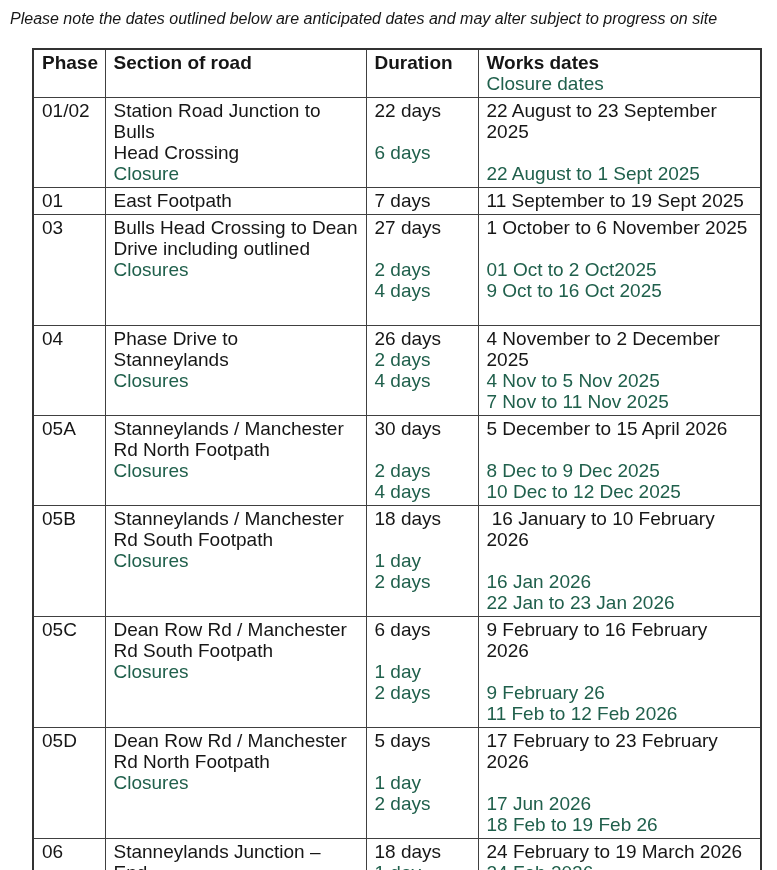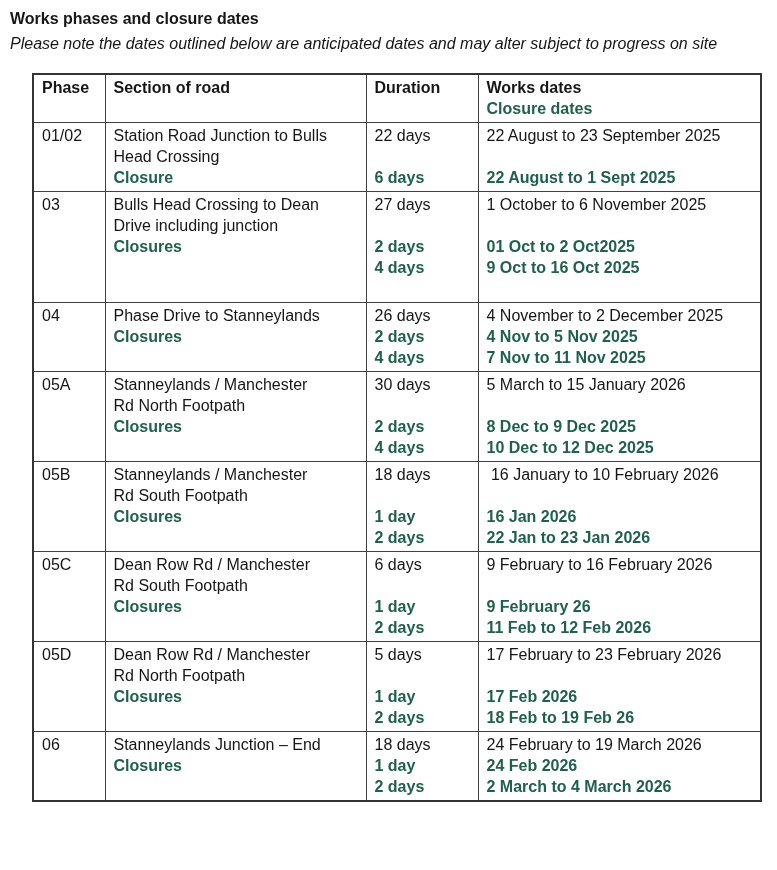--- a/index.html
+++ b/index.html
@@ -34,52 +34,51 @@
     border-collapse: collapse;
     table-layout: fixed;
     width: 728px;
     margin: 19px 0 0 32px;
     border: 2px solid #333333;
   }
   table.works td, table.works th {
     border: 1px solid #404040;
     vertical-align: top;
     padding: 2px 8px 3px 8px;
-    font-size: 16px;
+    font-size: 19px;
     line-height: 21px;
     text-align: left;
     overflow: hidden;
   }
   table.works th {
     font-weight: bold;
   }
   th.phase-col, td.phase-cell {
     padding-left: 10px;
   }
   td.phase-cell {
     min-height: 21px;
   }
   .line {
     min-height: 21px;
     white-space: pre-wrap;
   }
   .closure {
     color: var(--green, #20604c);
-    font-weight: bold;
+    font-weight: normal;
   }
   .single-line-row td {
     padding-bottom: 7px;
   }
 </style>
 </head>
 <body>
 
 <div class="page">
 
-  <h1 class="doc-title">Works phases and closure dates</h1>
 
   <p class="doc-subtitle">Please note the dates outlined below are anticipated dates and may alter subject to progress on site</p>
 
   <table class="works">
     <colgroup>
       <col style="width:72px">
       <col style="width:261px">
       <col style="width:112px">
       <col style="width:283px">
     </colgroup>
@@ -107,25 +106,37 @@
             <div class="line">22 days</div>
             <div class="line">&nbsp;</div>
             <div class="line closure">6 days</div>
           </td>
           <td>
             <div class="line">22 August to 23 September 2025</div>
             <div class="line">&nbsp;</div>
             <div class="line closure">22 August to 1 Sept 2025</div>
           </td>
         </tr>
+        <tr class="single-line-row">
+          <td class="phase-cell">01</td>
+          <td>
+            <div class="line">East Footpath</div>
+          </td>
+          <td>
+            <div class="line">7 days</div>
+          </td>
+          <td>
+            <div class="line">11 September to 19 Sept 2025</div>
+          </td>
+        </tr>
         <tr>
           <td class="phase-cell">03</td>
           <td>
             <div class="line">Bulls Head Crossing to Dean</div>
-            <div class="line">Drive including junction</div>
+            <div class="line">Drive including outlined</div>
             <div class="line closure">Closures</div>
             <div class="line">&nbsp;</div>
             <div class="line">&nbsp;</div>
           </td>
           <td>
             <div class="line">27 days</div>
             <div class="line">&nbsp;</div>
             <div class="line closure">2 days</div>
             <div class="line closure">4 days</div>
             <div class="line">&nbsp;</div>
@@ -164,21 +175,21 @@
             <div class="line closure">Closures</div>
             <div class="line">&nbsp;</div>
           </td>
           <td>
             <div class="line">30 days</div>
             <div class="line">&nbsp;</div>
             <div class="line closure">2 days</div>
             <div class="line closure">4 days</div>
           </td>
           <td>
-            <div class="line">5 March to 15 January 2026</div>
+            <div class="line">5 December to 15 April 2026</div>
             <div class="line">&nbsp;</div>
             <div class="line closure">8 Dec to 9 Dec 2025</div>
             <div class="line closure">10 Dec to 12 Dec 2025</div>
           </td>
         </tr>
         <tr>
           <td class="phase-cell">05B</td>
           <td>
             <div class="line">Stanneylands / Manchester</div>
             <div class="line">Rd South Footpath</div>
@@ -229,21 +240,21 @@
           </td>
           <td>
             <div class="line">5 days</div>
             <div class="line">&nbsp;</div>
             <div class="line closure">1 day</div>
             <div class="line closure">2 days</div>
           </td>
           <td>
             <div class="line">17 February to 23 February 2026</div>
             <div class="line">&nbsp;</div>
-            <div class="line closure">17 Feb 2026</div>
+            <div class="line closure">17 Jun 2026</div>
             <div class="line closure">18 Feb to 19 Feb 26</div>
           </td>
         </tr>
         <tr>
           <td class="phase-cell">06</td>
           <td>
             <div class="line">Stanneylands Junction – End</div>
             <div class="line closure">Closures</div>
             <div class="line">&nbsp;</div>
           </td>

